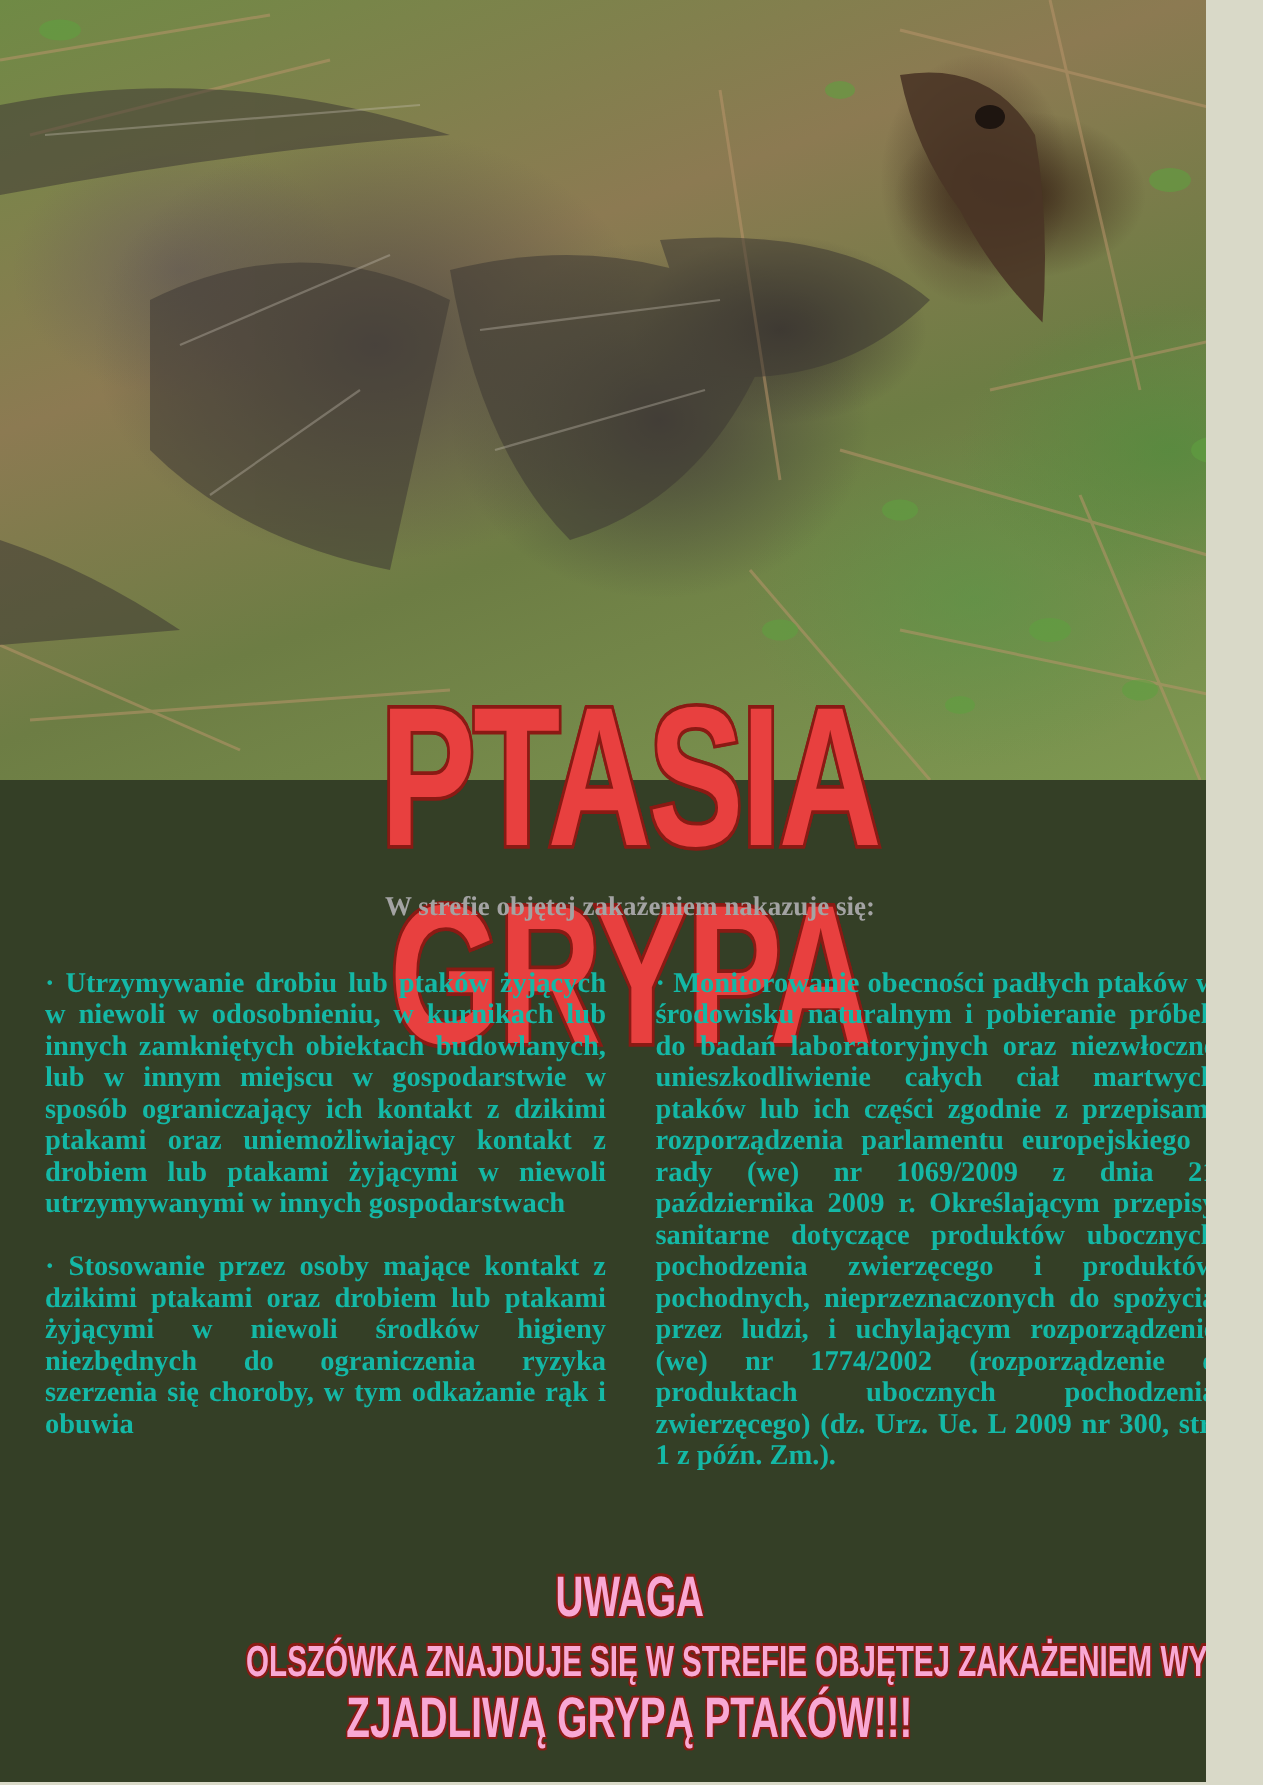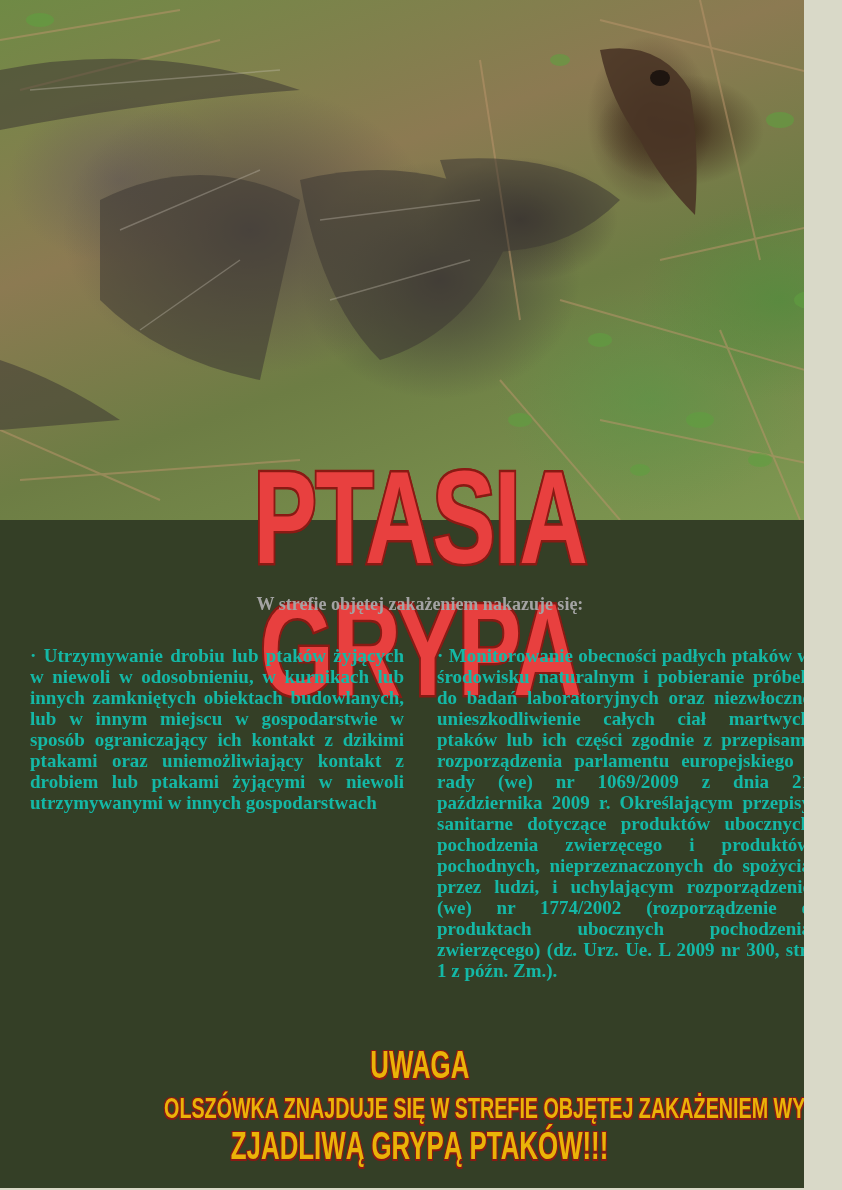--- a/index.html
+++ b/index.html
@@ -49,21 +49,21 @@
       color: #14b8a6; font-weight: 700; font-size: 19px; line-height: 21px;
       text-align: justify;
     }
     .col.left { left: 30px; }
     .col.right { left: 437px; }
     .col p { margin-bottom: 21px; }
 
     .warning {
       position: absolute; left: 0; width: 840px; text-align: center;
       font-family: "Liberation Sans", sans-serif; font-weight: 700;
-      color: #eab308;
+      color: #f9a8d4;
       text-shadow: 1.5px 1.5px 0 #8a1a14, -1.5px 1.5px 0 #8a1a14, 1.5px -1.5px 0 #8a1a14, -1.5px -1.5px 0 #8a1a14;
     }
     .warning span { display: inline-block; transform: scaleX(0.68); transform-origin: center; white-space: nowrap; }
     .w1 { top: 1044px; font-size: 38px; line-height: 42px; }
     .w2 { top: 1092px; font-size: 29px; line-height: 32px; }
     .w3 { top: 1130px; font-size: 38px; line-height: 32px; }
   </style>
 </head>
 <body>
 
@@ -118,20 +118,21 @@
       <ellipse cx="660" cy="78" rx="10" ry="8" fill="#1e1510"></ellipse>
     </svg>
   </div>
 
   <div class="title">PTASIA GRYPA</div>
 
   <div class="subtitle">W strefie objętej zakażeniem nakazuje się:</div>
 
   <div class="col left">
     <p><span>·</span> <span>Utrzymywanie drobiu lub ptaków żyjących w niewoli w odosobnieniu, w kurnikach lub innych zamkniętych obiektach budowlanych, lub w innym miejscu w gospodarstwie w sposób ograniczający ich kontakt z dzikimi ptakami oraz uniemożliwiający kontakt z drobiem lub ptakami żyjącymi w niewoli utrzymywanymi w innych gospodarstwach</span></p>
+    <p><span>·</span> <span>Stosowanie przez osoby mające kontakt z dzikimi ptakami oraz drobiem lub ptakami żyjącymi w niewoli środków higieny niezbędnych do ograniczenia ryzyka szerzenia się choroby, w tym odkażanie rąk i obuwia</span></p>
   </div>
 
   <div class="col right">
     <p><span>·</span> <span>Monitorowanie obecności padłych ptaków w środowisku naturalnym i pobieranie próbek do badań laboratoryjnych oraz niezwłoczne unieszkodliwienie całych ciał martwych ptaków lub ich części zgodnie z przepisami rozporządzenia parlamentu europejskiego i rady (we) nr 1069/2009 z dnia 21 października 2009 r. Określającym przepisy sanitarne dotyczące produktów ubocznych pochodzenia zwierzęcego i produktów pochodnych, nieprzeznaczonych do spożycia przez ludzi, i uchylającym rozporządzenie (we) nr 1774/2002 (rozporządzenie o produktach ubocznych pochodzenia zwierzęcego) (dz. Urz. Ue. L 2009 nr 300, str. 1 z późn. Zm.).</span></p>
   </div>
 
   <div class="warning w1"><span>UWAGA</span></div>
   <div class="warning w2"><span>OLSZÓWKA ZNAJDUJE SIĘ W  STREFIE OBJĘTEJ ZAKAŻENIEM WYSOCE</span></div>
   <div class="warning w3"><span>ZJADLIWĄ GRYPĄ PTAKÓW!!!</span></div>
 </div>

